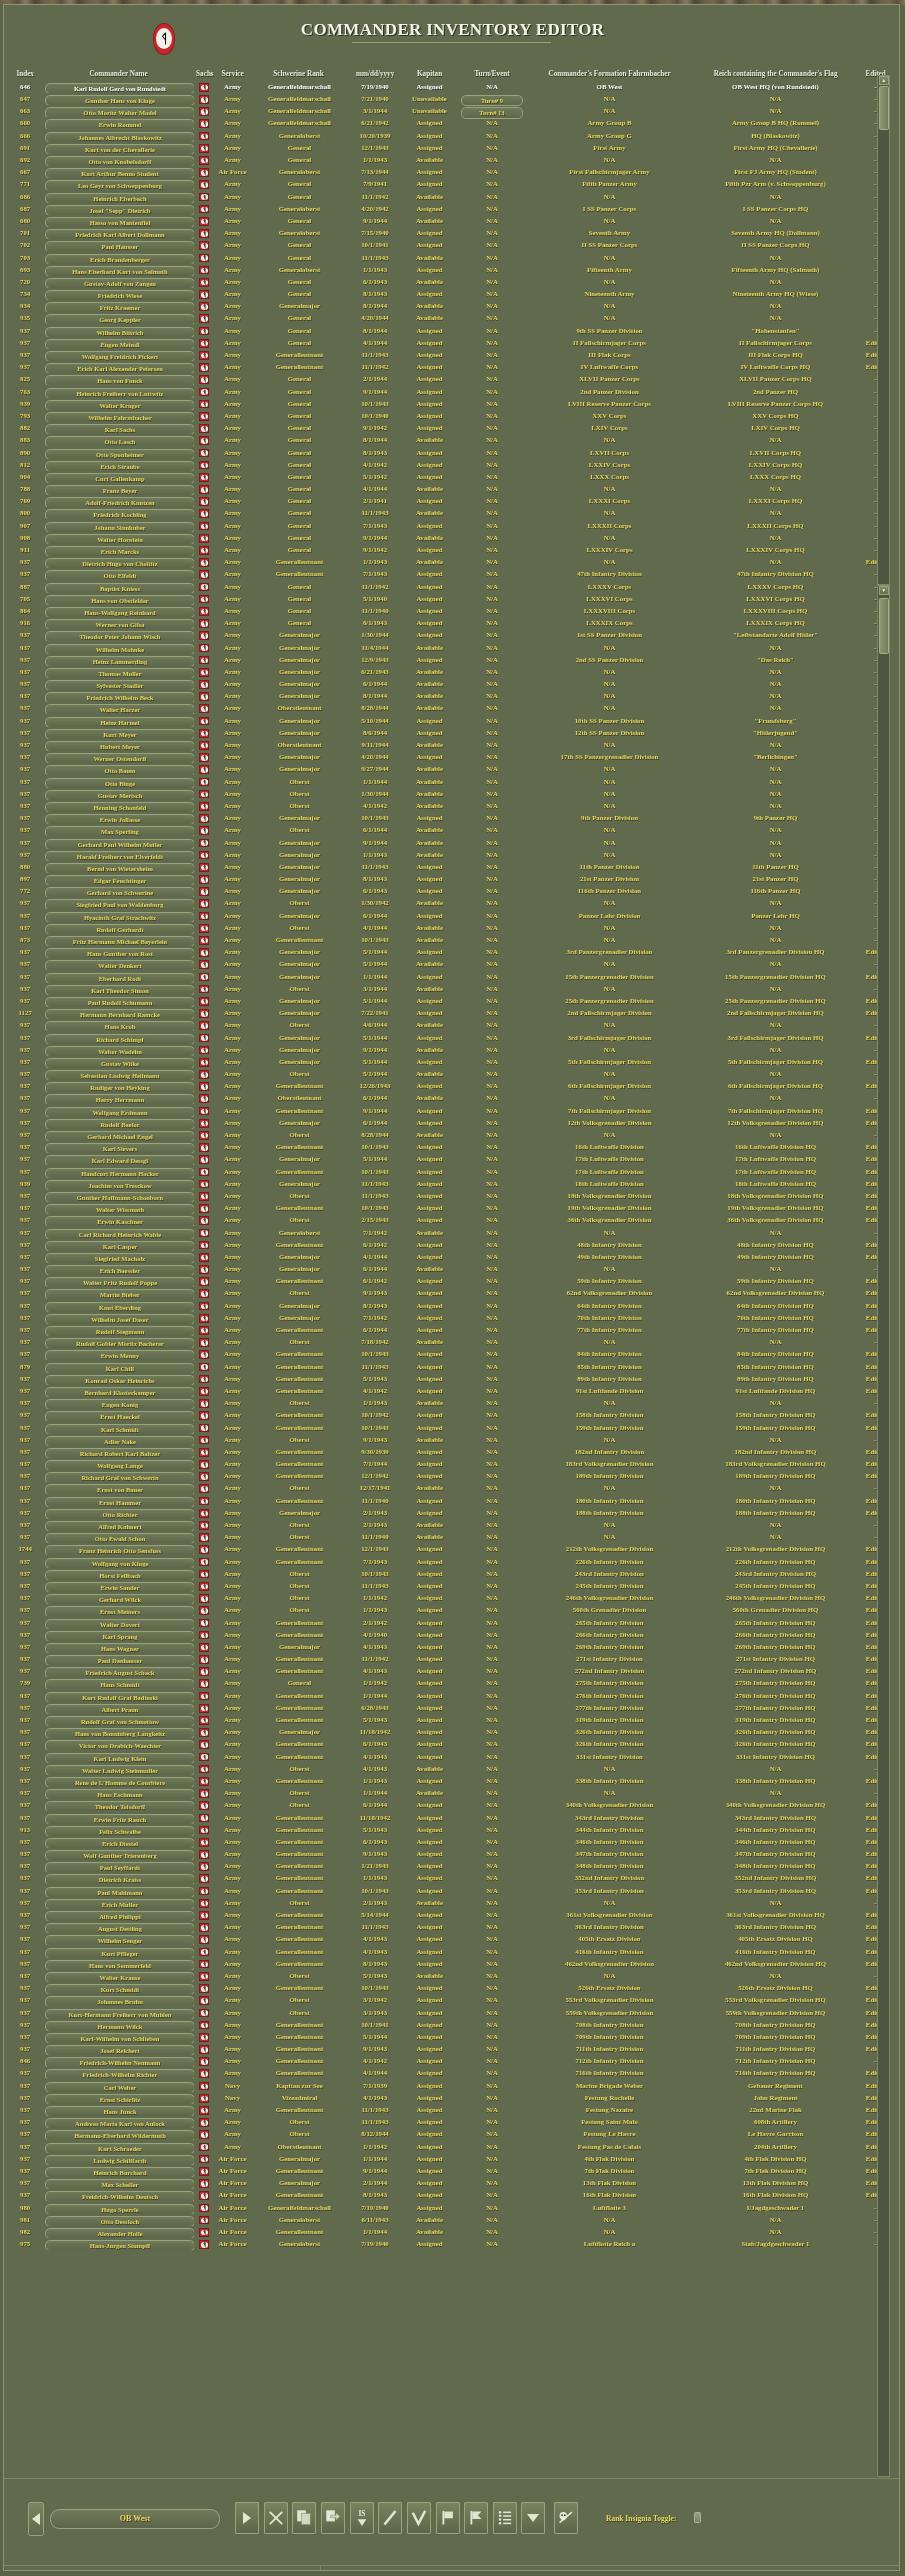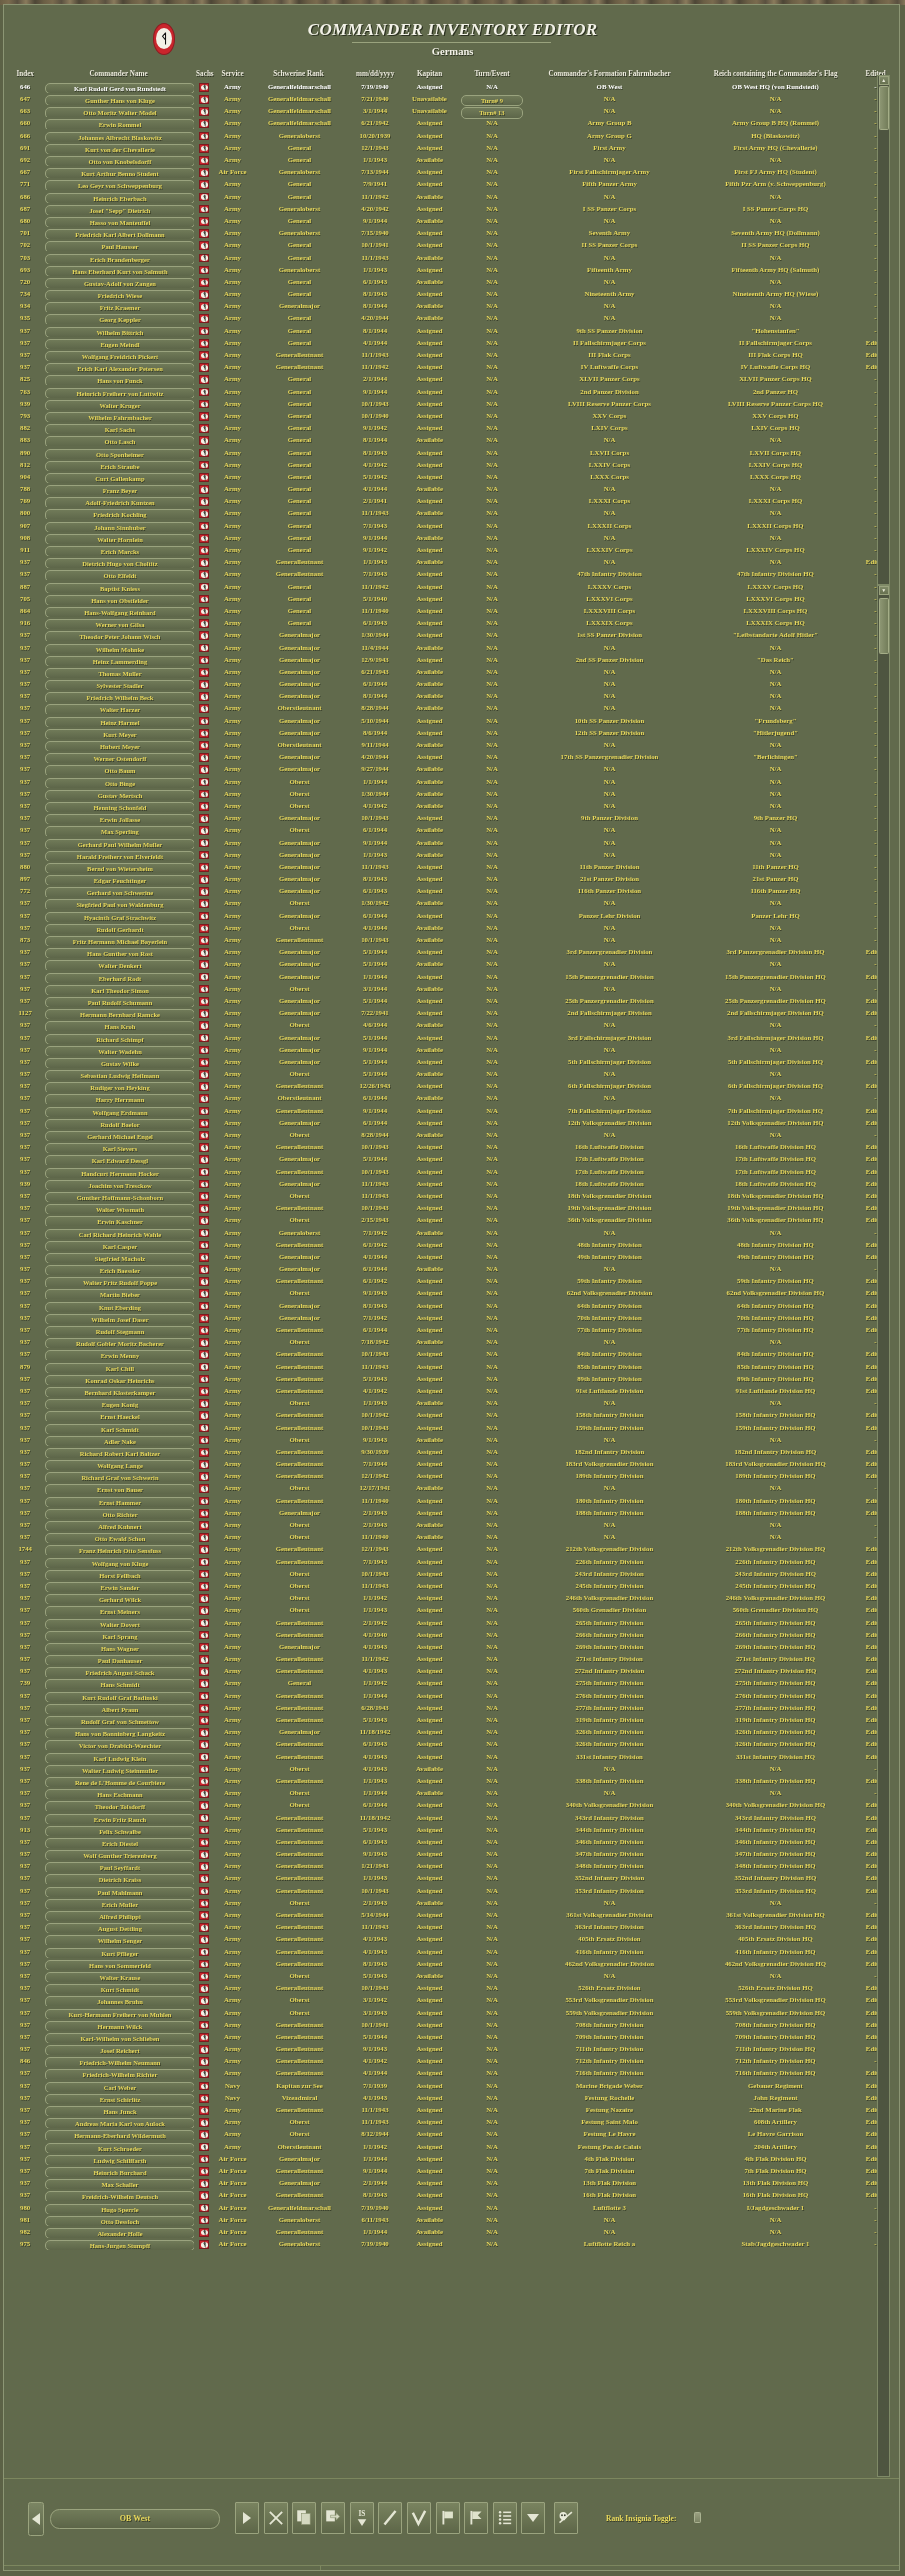--- a/index.html
+++ b/index.html
@@ -39,21 +39,20 @@
     position:absolute;left:0;top:0;width:22.4px;height:32px;
     display:flex;align-items:center;justify-content:center;
     color:#111;font-size:13px;line-height:1;font-weight:bold;
     font-family:"DejaVu Sans",sans-serif;
   }
   .title{
     position:absolute;left:0;top:15.6px;width:897px;text-align:center;
     font-family:"Liberation Serif",serif;
     font-size:17px;font-weight:bold;color:#f3f2e8;letter-spacing:0.3px;
     text-shadow:1.2px 1.2px 0 #2d3322;
-    font-style:italic;
   }
   .titlerule{
     position:absolute;left:50%;margin-left:-100px;top:37px;width:199px;height:1.2px;
     background:#9aa37e;
   }
   .subtitle{
     position:absolute;left:0;top:41px;width:897px;text-align:center;
     font-family:"Liberation Serif",serif;
     font-size:10.6px;font-weight:bold;color:#f3f2e8;
     text-shadow:0.6px 0.6px 0 #2d3322;
@@ -197,21 +196,20 @@
 <div id="win">
 
   <div class="hdr">
     <div class="emblem">
       <div class="oval"></div>
       <div class="inner"></div>
       <div class="sym">ᛩ</div>
     </div>
     <div class="title">COMMANDER INVENTORY EDITOR</div>
     <div class="titlerule"></div>
-    <div class="subtitle">Germans</div>
   </div>
 
   <div class="colhdr" id="colhdr">
       <span style="left: 3.1px; width: 36px;">Index</span>
       <span style="left: 40px; width: 149px;">Commander Name</span>
       <span style="left: 192px; width: 16px;">Sachs</span>
       <span style="left: 210px; width: 37px;">Service</span>
       <span style="left: 248px; width: 93px;">Schwerine Rank</span>
       <span style="left: 343px; width: 56px;">mm/dd/yyyy</span>
       <span style="left: 400px; width: 51px;">Kapitan</span>

